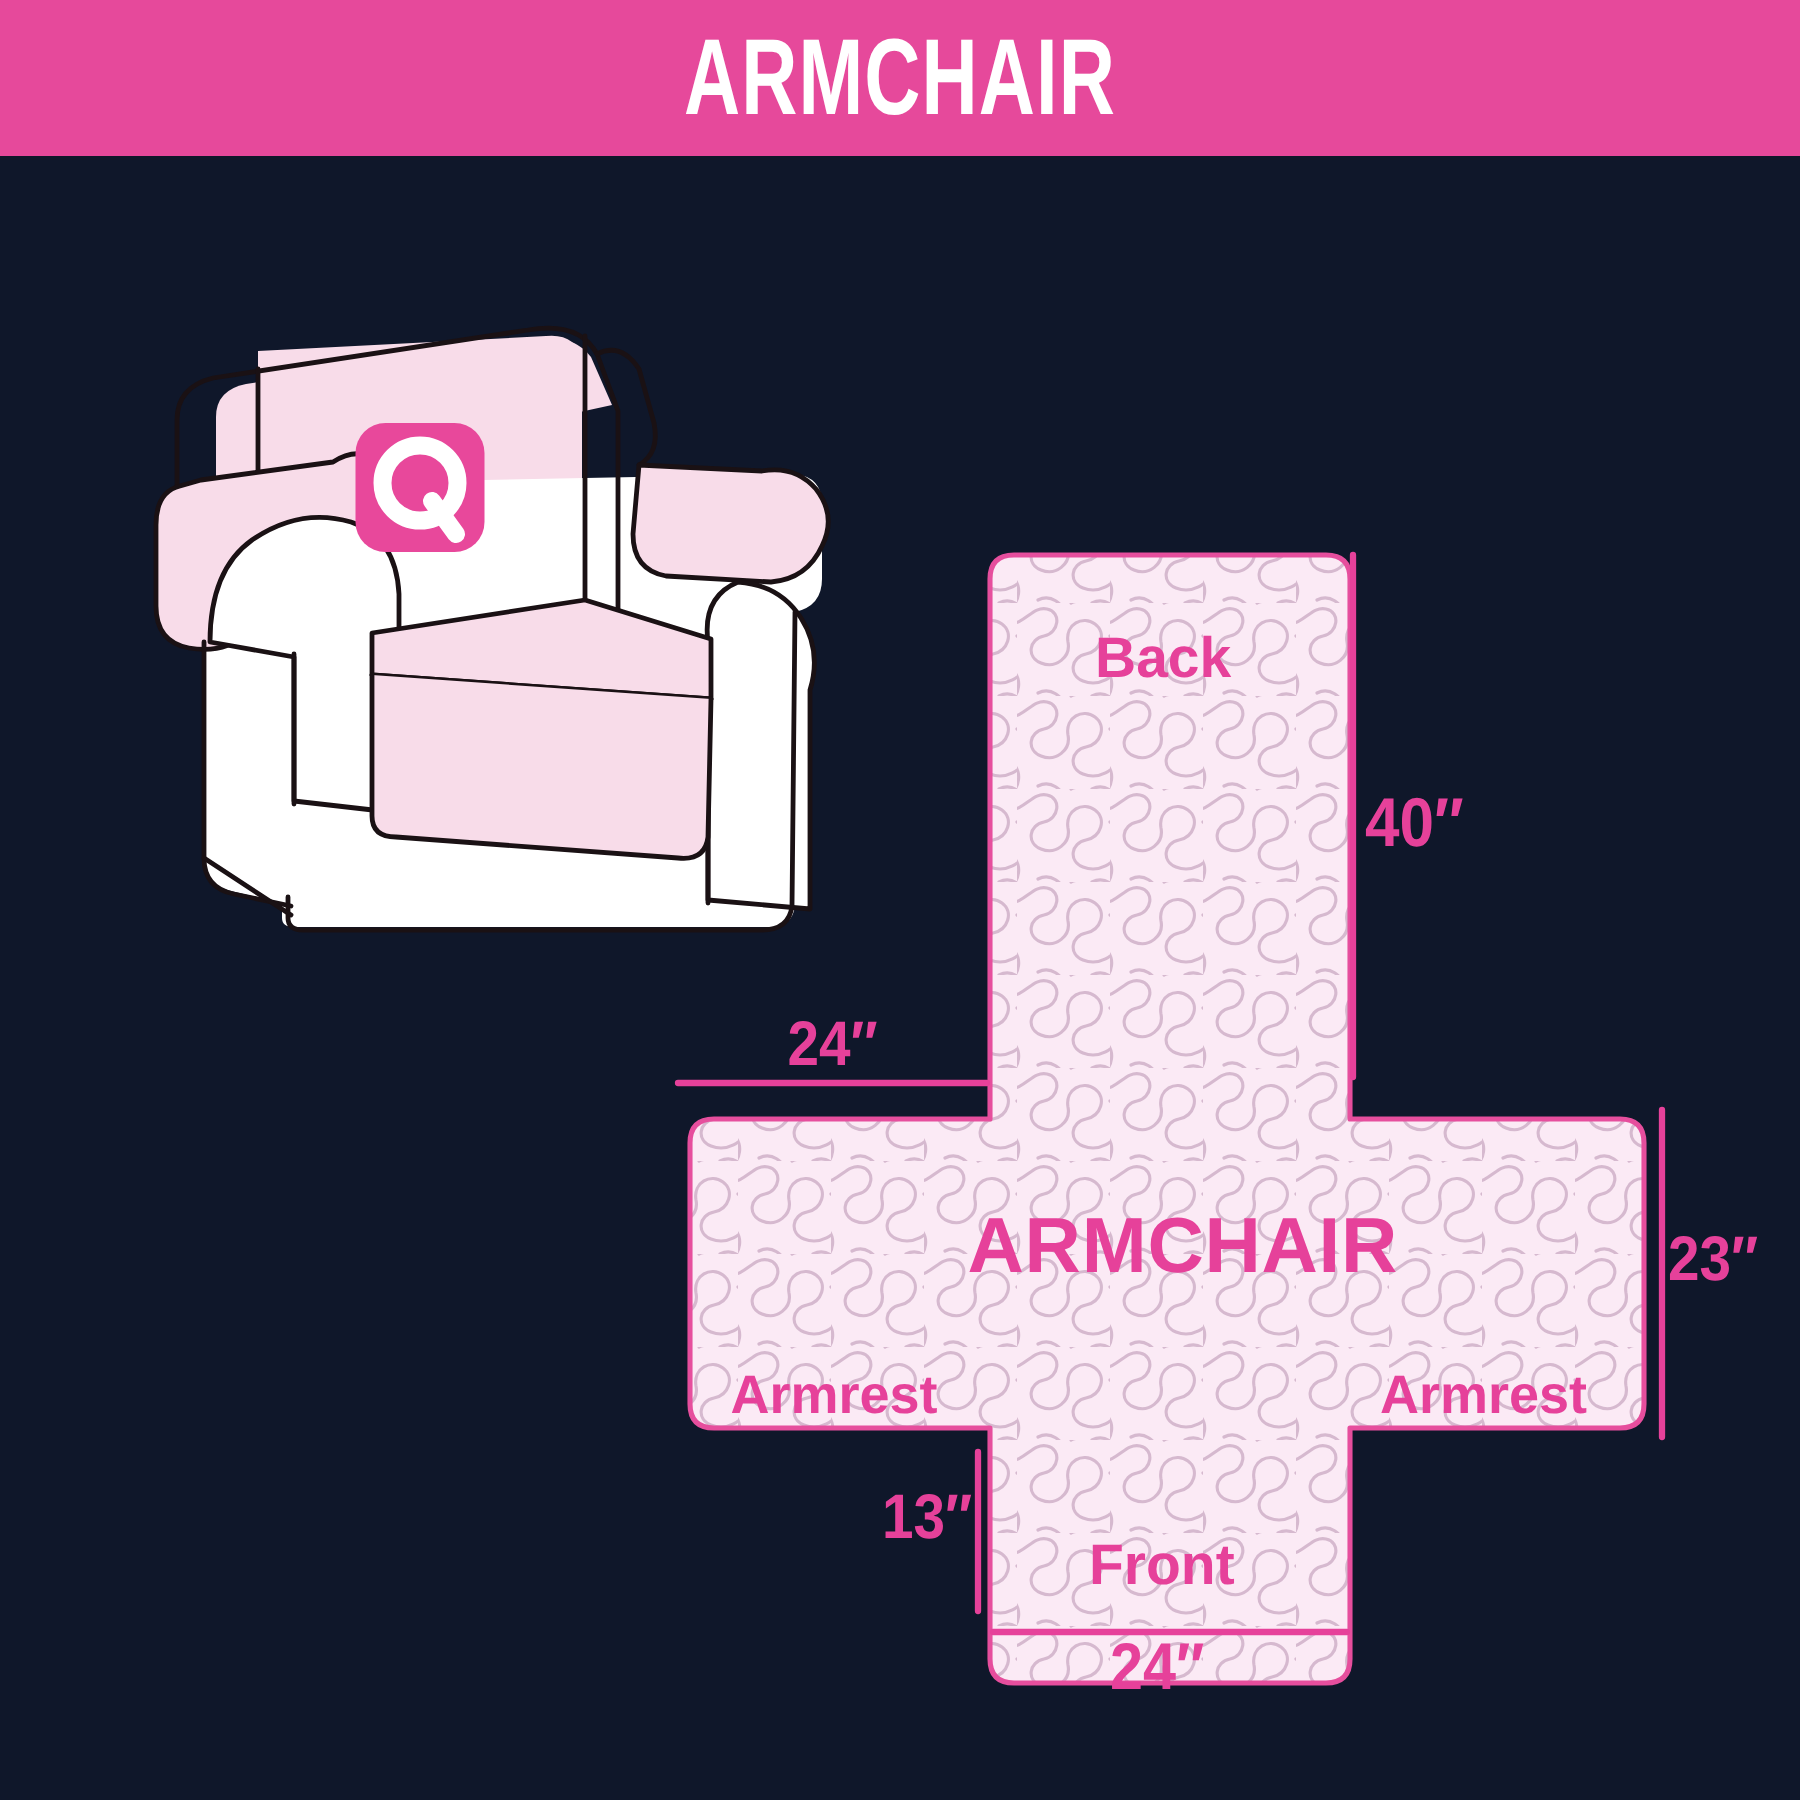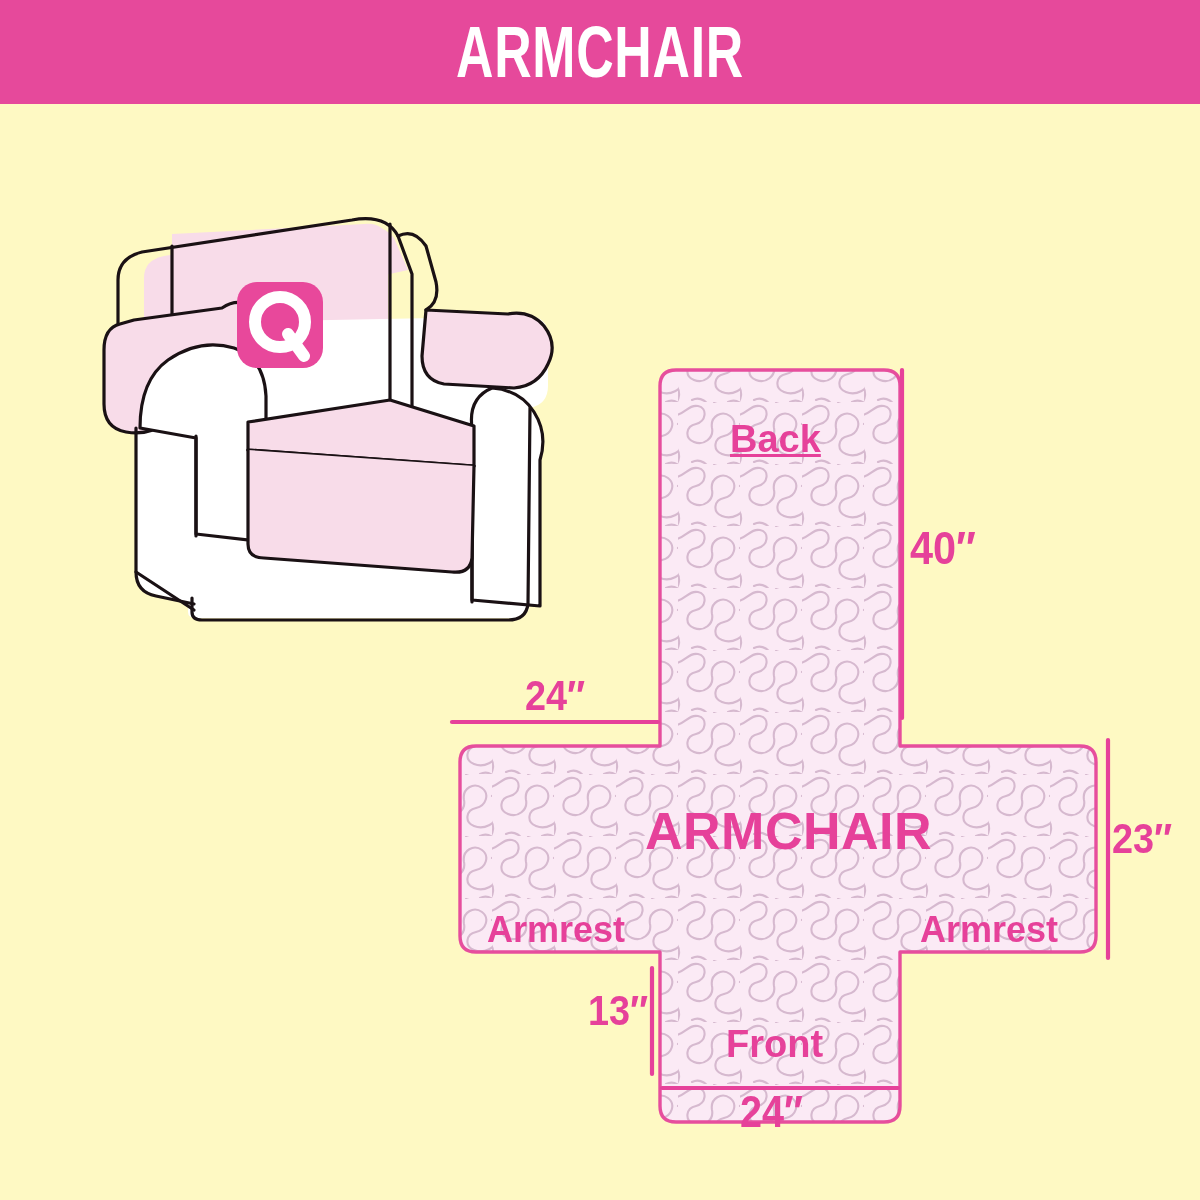--- a/index.html
+++ b/index.html
@@ -5,21 +5,21 @@
   * { box-sizing: border-box; margin: 0; padding: 0; }
   html, body {
     width: 1200px; height: 1200px;
     background: #ffffff;
     font-family: "Liberation Sans", sans-serif;
     overflow: hidden;
   }
   #page {
     position: relative;
     width: 1200px; height: 1200px;
-    background: #fef9c3;
+    background: #0f172a;
   }
 
   
   #header-banner {
     position: absolute; left: 0; top: 0;
     width: 1200px; height: 104px;
     background: #E6499B;
     display: flex; align-items: center; justify-content: center;
   }
   #header-title {
@@ -48,21 +48,21 @@
   }
 
   
   .diag-label {
     position: absolute;
     color: #E6419A;
     font-weight: bold;
     line-height: 1;
     white-space: nowrap;
   }
-  .lbl-back     { left: 300px; top: 80px;  font-size: 38px; text-decoration: underline; }
+  .lbl-back     { left: 300px; top: 80px;  font-size: 38px; }
   .lbl-armchair { left: 215px; top: 465px; font-size: 52px; letter-spacing: 0.5px; }
   .lbl-armrest-l{ left: 57px;  top: 572px; font-size: 36px; }
   .lbl-armrest-r{ left: 490px; top: 572px; font-size: 36px; }
   .lbl-front    { left: 296px; top: 685px; font-size: 38px; }
 
   .dim-label {
     position: absolute;
     color: #E6419A;
     font-weight: bold;
     line-height: 1;

